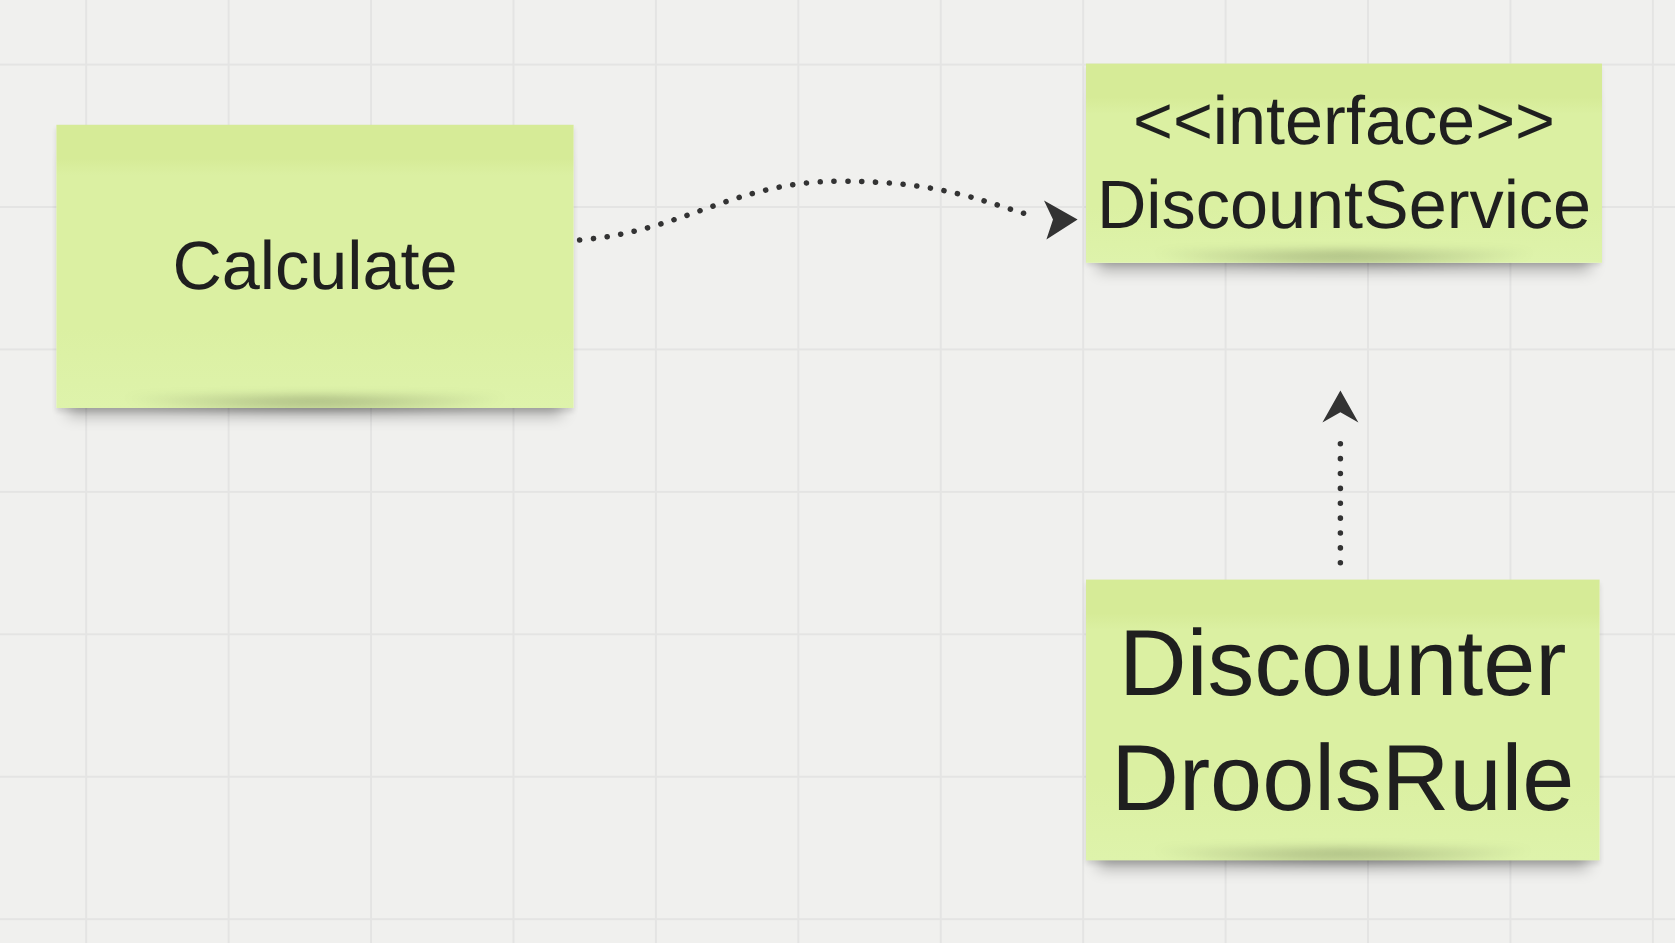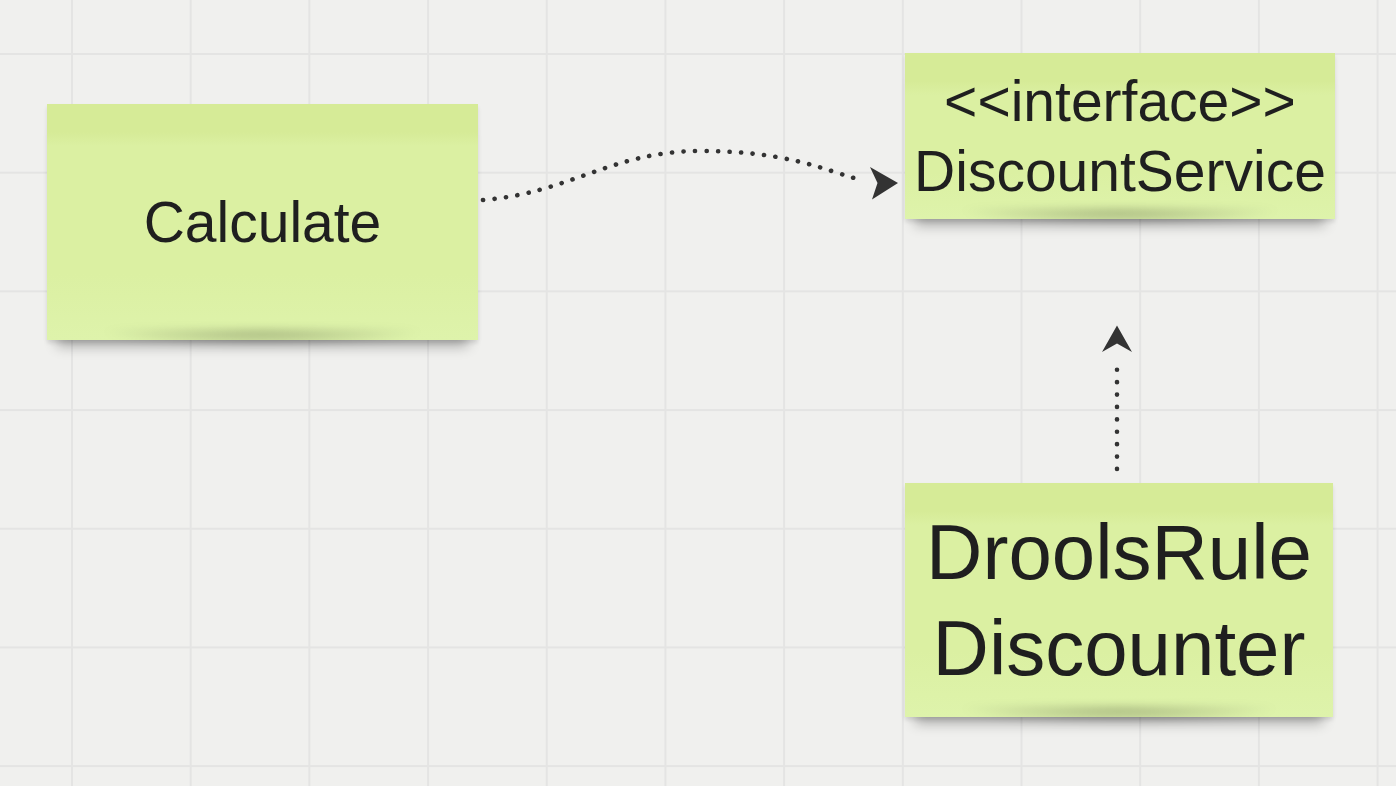--- a/index.html
+++ b/index.html
@@ -115,17 +115,17 @@
   <div class="note note-regular" id="note-calculate-discount-service">
     <span class="line">Calculate</span>
   </div>
 
   <div class="note note-regular" id="note-rule-discounter">
     <span class="line">&lt;&lt;interface&gt;&gt;</span>
     <span class="line">DiscountService</span>
   </div>
 
   <div class="note note-large" id="note-drools-rule-discounter">
+    <span class="line">Discounter</span>
     <span class="line">DroolsRule</span>
-    <span class="line">Discounter</span>
   </div>
 
 </div>
 
 </body></html>

